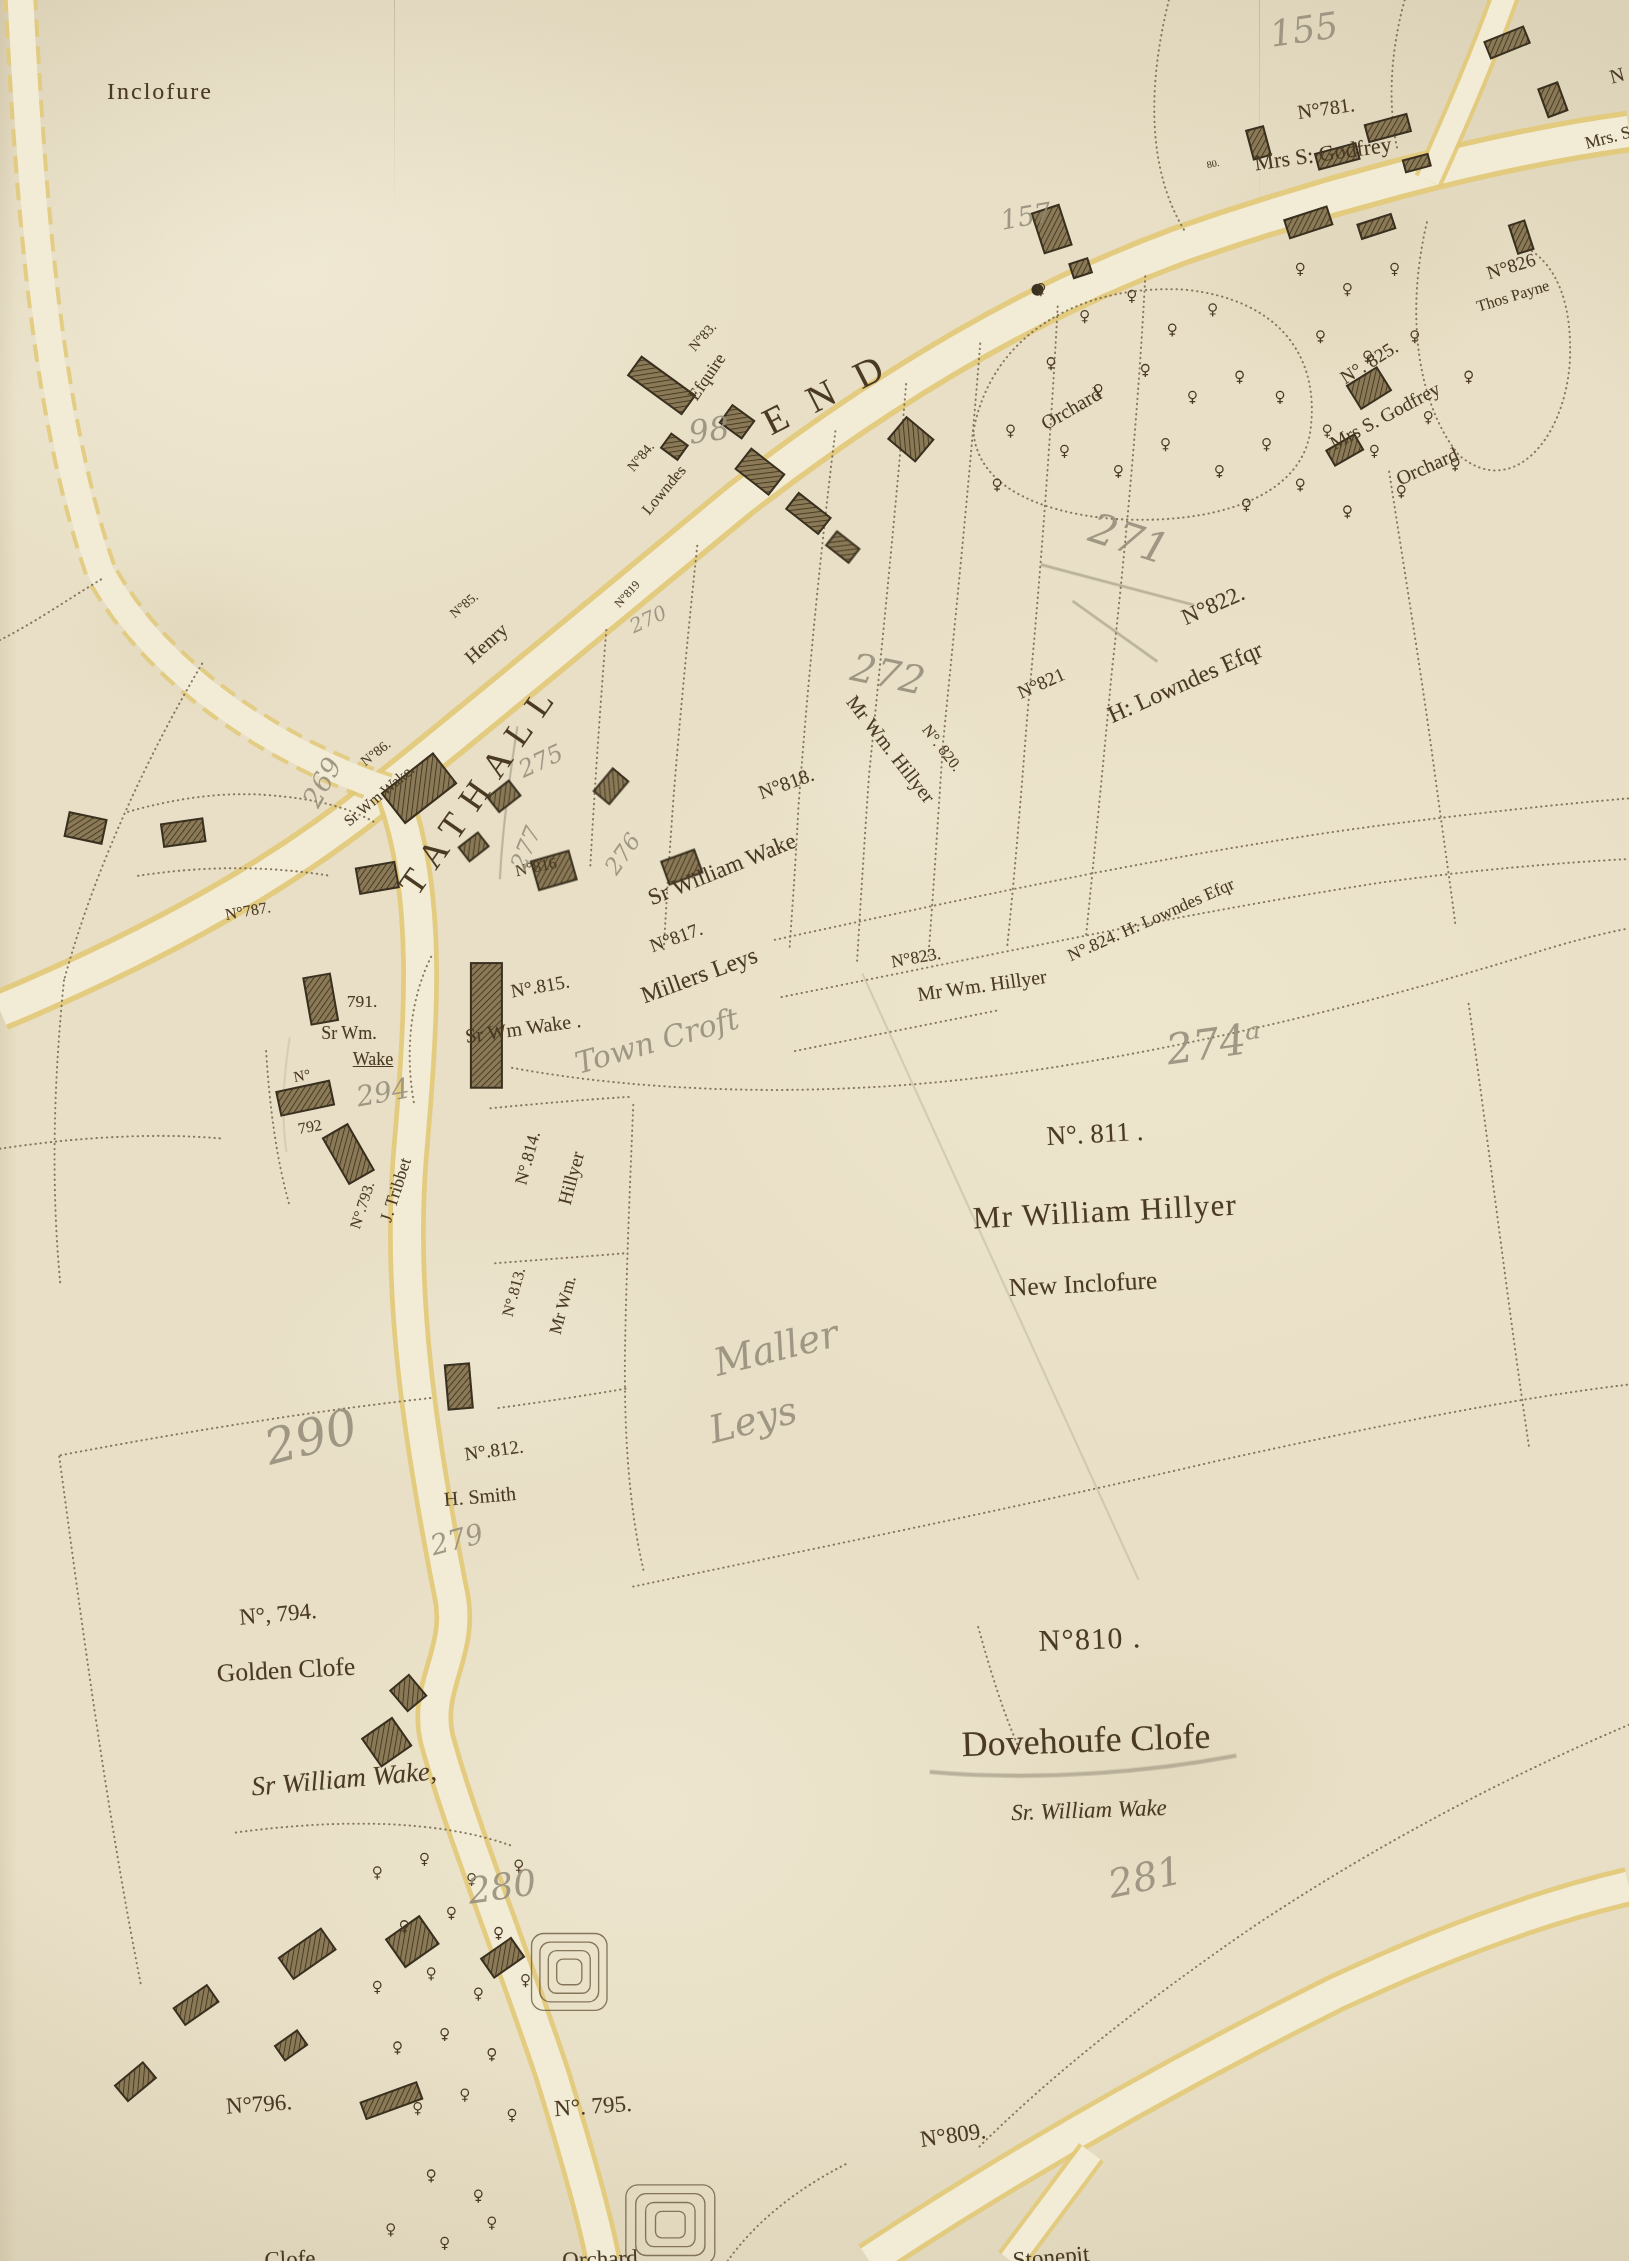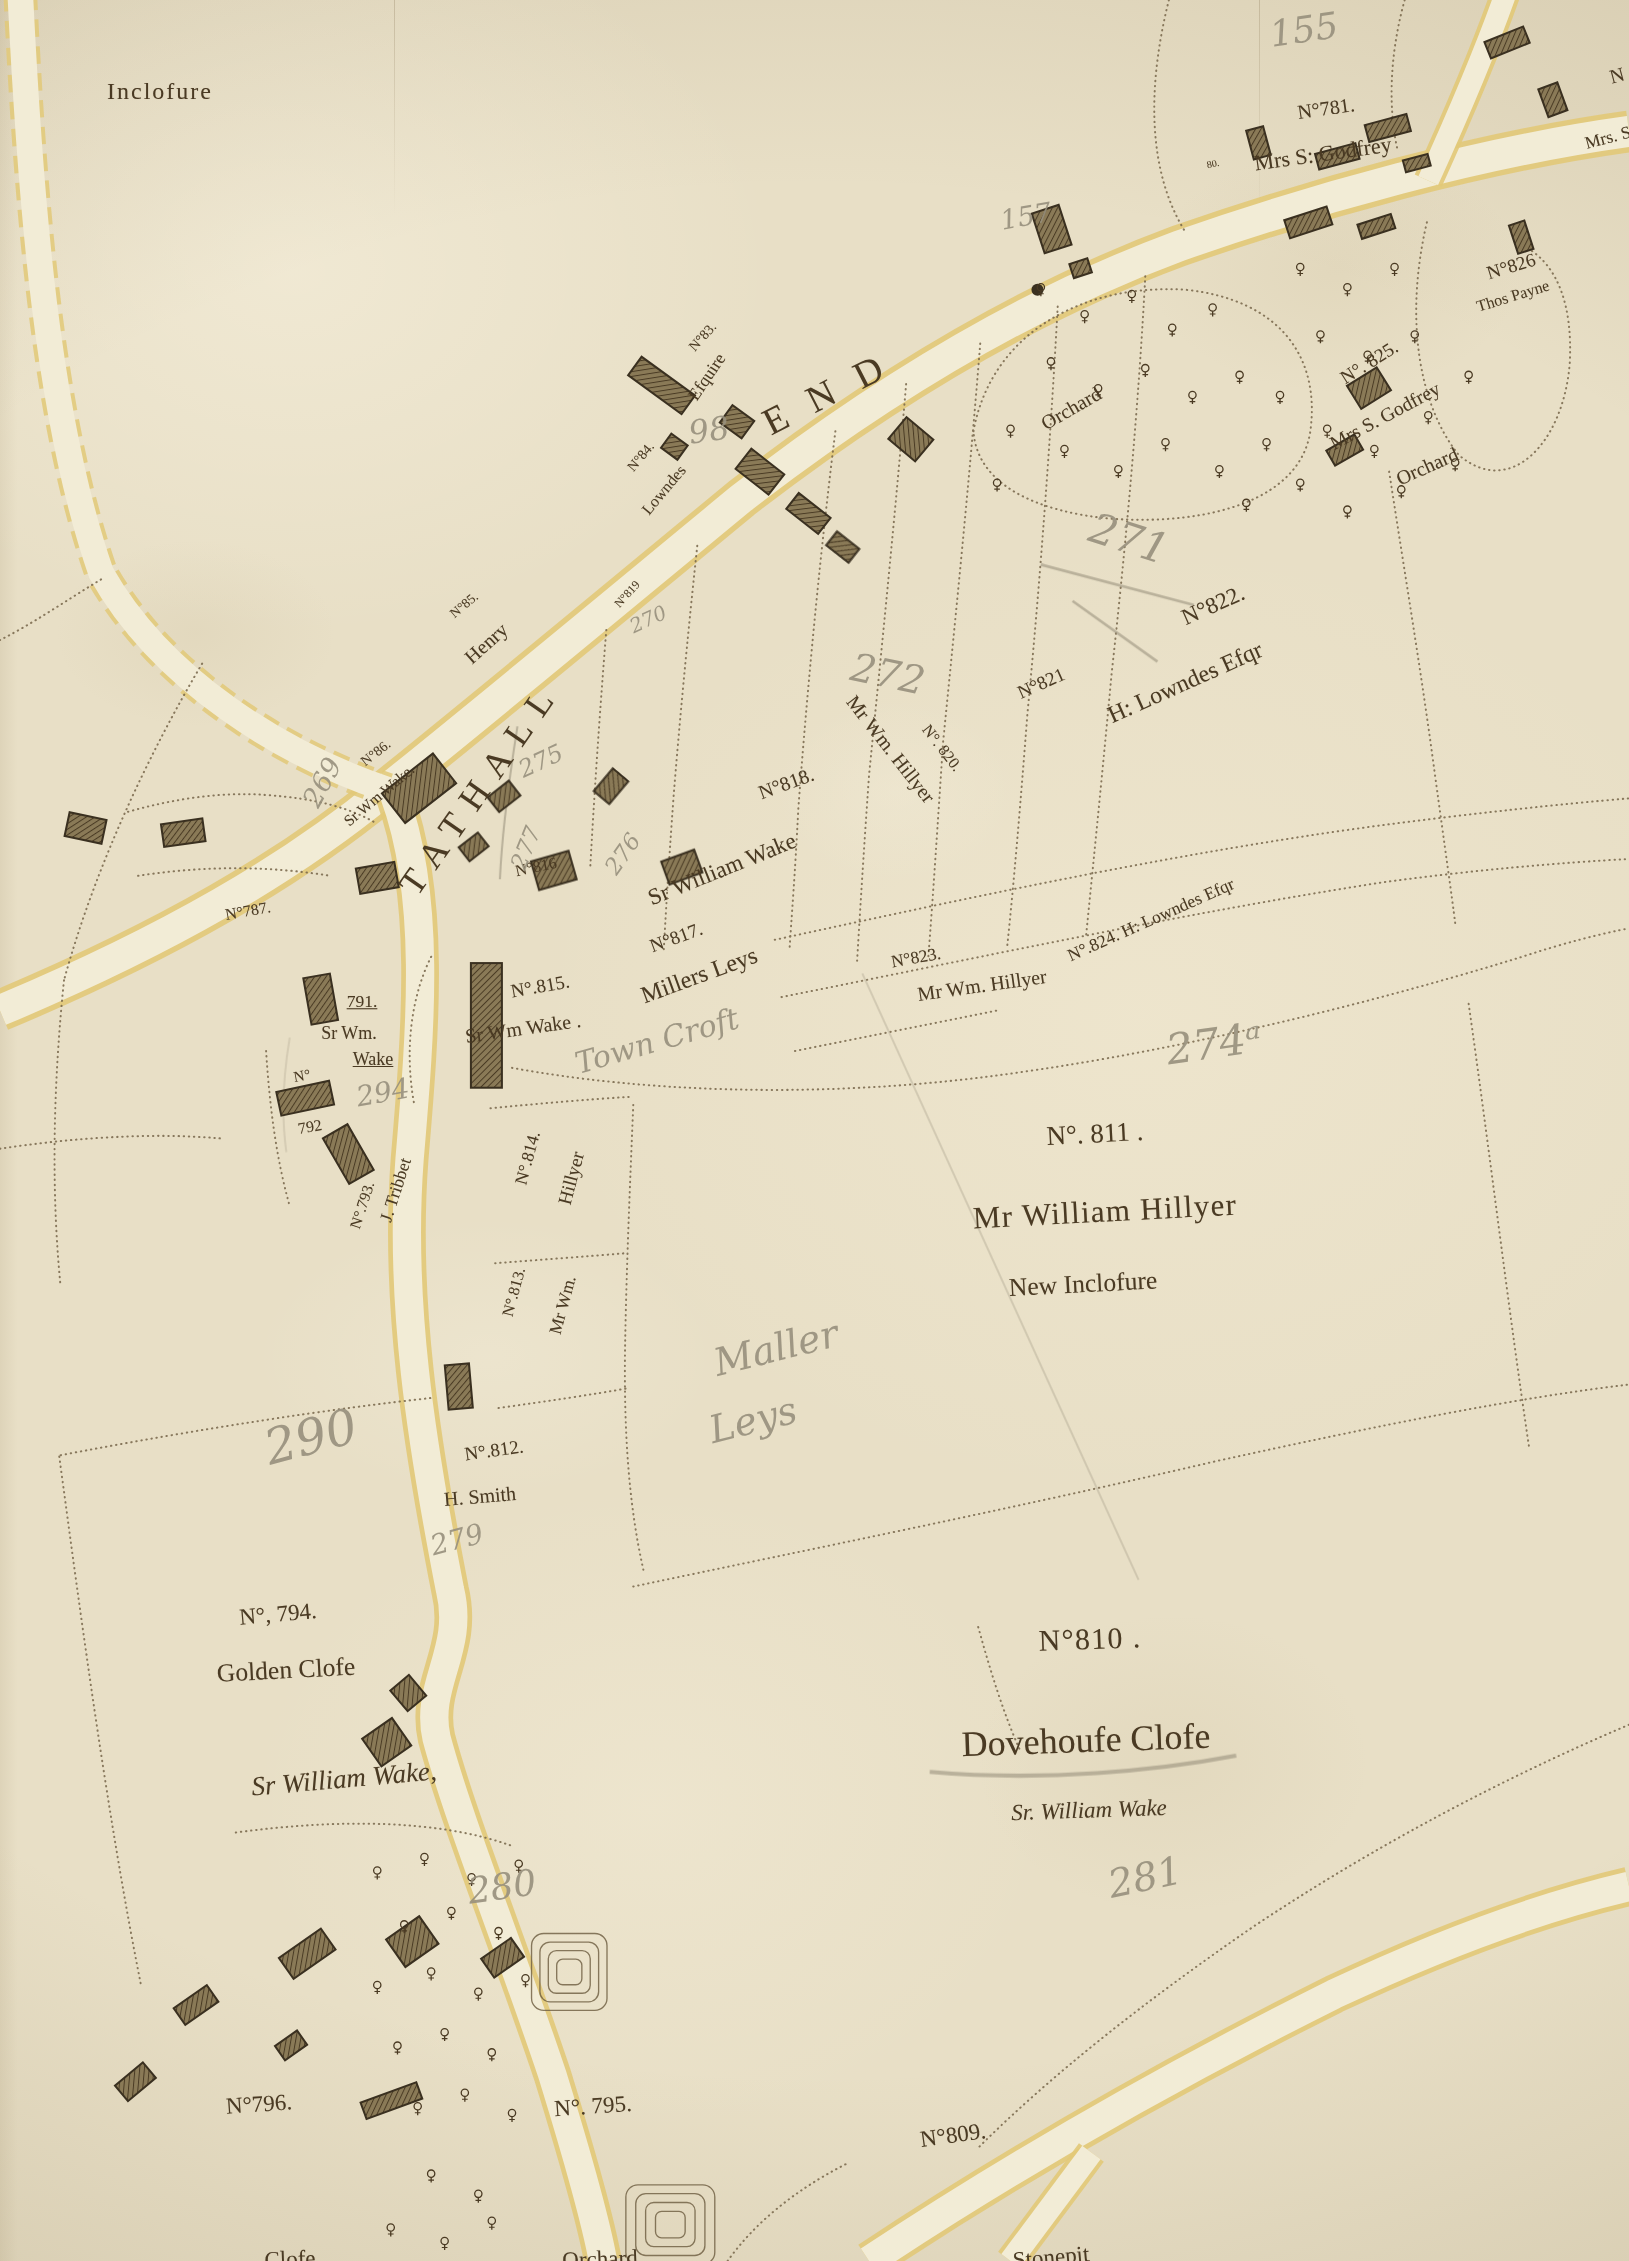--- a/index.html
+++ b/index.html
@@ -272,21 +272,21 @@
       <div class="maplabel ink" style="left: 942px; top: 748px; font-size: 16px; transform: translate(-50%, -50%) rotate(52deg);">N°. 820.</div>
       <div class="maplabel ink" style="left: 1041px; top: 683px; font-size: 19px; transform: translate(-50%, -50%) rotate(-24deg);">N°821</div>
       <div class="maplabel ink" style="left: 1213px; top: 605px; font-size: 23px; transform: translate(-50%, -50%) rotate(-24deg);">N°822.</div>
       <div class="maplabel ink" style="left: 1185px; top: 682px; font-size: 24px; transform: translate(-50%, -50%) rotate(-24deg);">H: Lowndes Efqr</div>
       <div class="maplabel ink" style="left: 916px; top: 958px; font-size: 17.5px; transform: translate(-50%, -50%) rotate(-10deg);">N°823.</div>
       <div class="maplabel ink" style="left: 982px; top: 985px; font-size: 20px; transform: translate(-50%, -50%) rotate(-8deg);">Mr Wm. Hillyer</div>
       <div class="maplabel ink" style="left: 1151px; top: 920px; font-size: 17.5px; transform: translate(-50%, -50%) rotate(-24deg);">N°.824. H: Lowndes Efqr</div>
       <div class="maplabel ink" style="left: 540px; top: 986px; font-size: 19px; transform: translate(-50%, -50%) rotate(-10deg);">N°.815.</div>
       <div class="maplabel ink" style="left: 523px; top: 1028px; font-size: 20px; transform: translate(-50%, -50%) rotate(-8deg);">Sr Wm Wake .</div>
       <div class="maplabel ink" style="left: 536px; top: 867px; font-size: 16px; transform: translate(-50%, -50%) rotate(-12deg);">N°816</div>
-      <div class="maplabel ink" style="left: 362px; top: 1002px; font-size: 17.5px; transform: translate(-50%, -50%) rotate(0deg); text-decoration: underline;">791.</div>
+      <div class="maplabel ink" style="left: 362px; top: 1002px; font-size: 17.5px; transform: translate(-50%, -50%) rotate(0deg);">791.</div>
       <div class="maplabel ink" style="left: 349px; top: 1033px; font-size: 18px; transform: translate(-50%, -50%) rotate(0deg);">Sr Wm.</div>
       <div class="maplabel ink" style="left: 373px; top: 1059px; font-size: 18px; transform: translate(-50%, -50%) rotate(0deg); text-decoration: underline;">Wake</div>
       <div class="maplabel ink" style="left: 302px; top: 1076px; font-size: 15px; transform: translate(-50%, -50%) rotate(-10deg);">N°</div>
       <div class="maplabel ink" style="left: 310px; top: 1127px; font-size: 16px; transform: translate(-50%, -50%) rotate(-10deg);">792</div>
       <div class="maplabel ink" style="left: 362px; top: 1205px; font-size: 15.5px; transform: translate(-50%, -50%) rotate(-72deg);">N°.793.</div>
       <div class="maplabel ink" style="left: 396px; top: 1190px; font-size: 17.5px; transform: translate(-50%, -50%) rotate(-72deg);">J. Tribbet</div>
       <div class="maplabel ink" style="left: 528px; top: 1158px; font-size: 17.5px; transform: translate(-50%, -50%) rotate(-75deg);">N°.814.</div>
       <div class="maplabel ink" style="left: 571px; top: 1178px; font-size: 19px; transform: translate(-50%, -50%) rotate(-75deg);">Hillyer</div>
       <div class="maplabel ink" style="left: 514px; top: 1292px; font-size: 16px; transform: translate(-50%, -50%) rotate(-75deg);">N°.813.</div>
       <div class="maplabel ink" style="left: 563px; top: 1305px; font-size: 17.5px; transform: translate(-50%, -50%) rotate(-75deg);">Mr Wm.</div>

